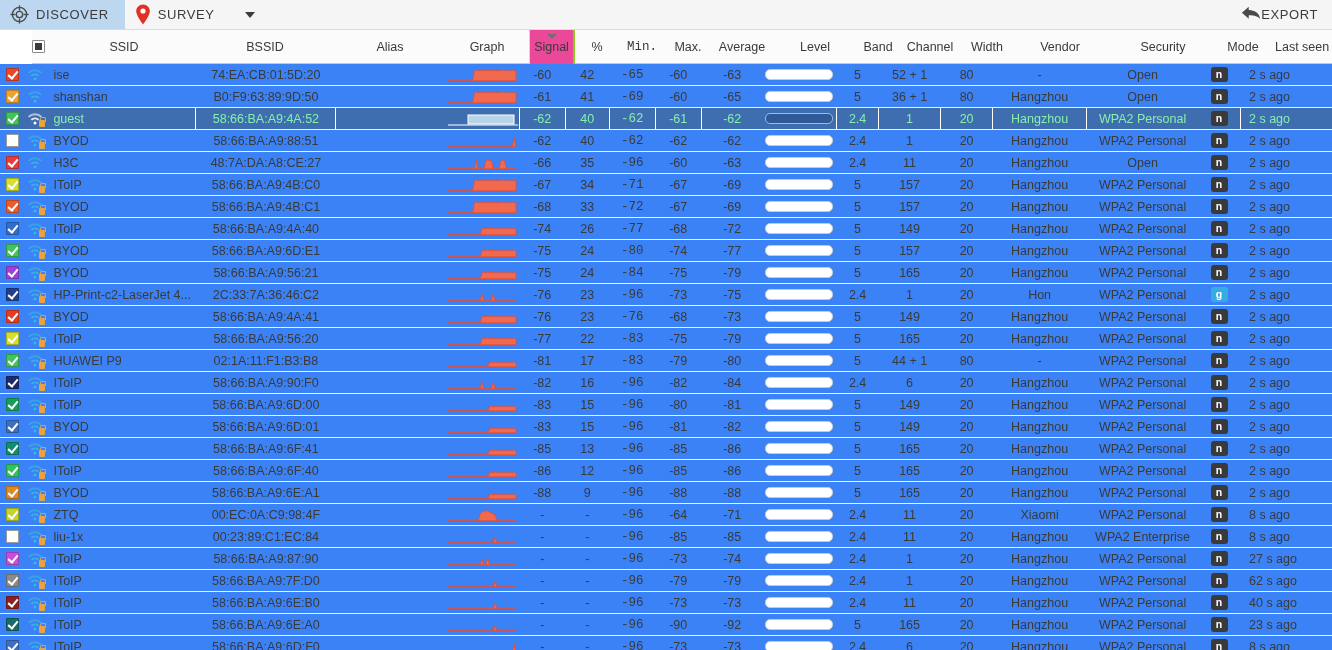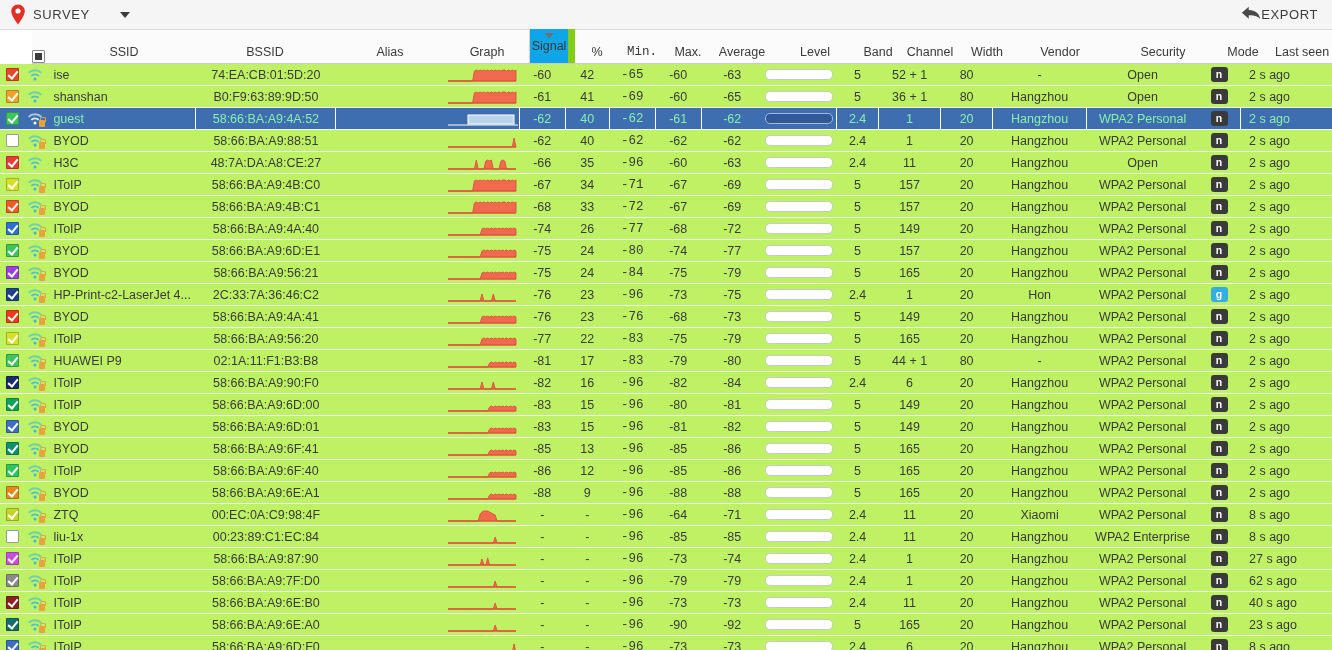--- a/index.html
+++ b/index.html
@@ -61,60 +61,60 @@
     letter-spacing: 0.6px;
     color: #3c3c3c;
   }
 
   
   .grid { width: 1332px; }
 
   .hdr {
     display: flex;
     height: 34px;
-    align-items: flex-end;
+    align-items: center;
     background: #fbfbfb;
     border-bottom: 1px solid #c8c8c8;
     position: relative;
     margin-left: 32px;
   }
   .hdr .cell {
     font-size: 12.5px;
     color: #3a3a3a;
     white-space: nowrap;
     overflow: hidden;
   }
   .hdr .sorted {
     height: 34px;
     display: flex;
     align-items: flex-end;
     justify-content: center;
     padding-bottom: 6px;
-    background: #0ea5e9;
+    background: #ec4899;
     border-left: 1px solid #d5d5d5;
-    border-right: 7px solid #84cc16;
+    border-right: 2px solid #84cc16;
     position: relative;
   }
   .sort-tri {
     position: absolute;
     top: 4px; left: 50%;
     transform: translateX(-50%);
     width: 0; height: 0;
     border-left: 5px solid transparent;
     border-right: 5px solid transparent;
     border-top: 5px solid #707070;
   }
 
   .rows { position: relative; }
   .row {
     display: flex;
     height: 22px;
     align-items: center;
     border-bottom: 1px solid #f0f0f0;
-    background: #bef264;
+    background: #3b82f6;
   }
   .row.sel { background: #3f6eb0; }
   .row.sel .cell { color: #86efac; }
   .row.sel .cell.divider { border-left: 1px solid #ffffff; }
 
   .cell {
     flex: none;
     font-size: 12.5px;
     color: #3a3a3a;
     white-space: nowrap;
@@ -229,20 +229,33 @@
   }
   .badge.g { background: #35ade4; }
 
   .divider { border-left: 1px solid transparent; }
 </style>
 </head>
 <body>
 
 <div class="toolbar">
 
+  <div class="tab active">
+    <span class="ic">
+      <svg width="19" height="19" viewBox="0 0 24 24">
+        <circle cx="12" cy="12" r="9" fill="none" stroke="#4a4a4a" stroke-width="1.7"></circle>
+        <circle cx="12" cy="12" r="4" fill="none" stroke="#4a4a4a" stroke-width="1.7"></circle>
+        <line x1="12" y1="0.5" x2="12" y2="7" stroke="#4a4a4a" stroke-width="1.7"></line>
+        <line x1="12" y1="17" x2="12" y2="23.5" stroke="#4a4a4a" stroke-width="1.7"></line>
+        <line x1="0.5" y1="12" x2="7" y2="12" stroke="#4a4a4a" stroke-width="1.7"></line>
+        <line x1="17" y1="12" x2="23.5" y2="12" stroke="#4a4a4a" stroke-width="1.7"></line>
+      </svg>
+    </span>
+    <span class="tab-label">DISCOVER</span>
+  </div>
 
   <div class="tab">
     <span class="ic">
       <svg width="16" height="21" viewBox="0 0 16 22">
         <path d="M8 0.6 C3.9 0.6 0.9 3.7 0.9 7.6 C0.9 12.4 8 21.4 8 21.4 C8 21.4 15.1 12.4 15.1 7.6 C15.1 3.7 12.1 0.6 8 0.6 Z" fill="#e03127"></path>
         <circle cx="8" cy="7.3" r="2.7" fill="#ffffff"></circle>
       </svg>
     </span>
     <span class="tab-label">SURVEY</span>
   </div>

